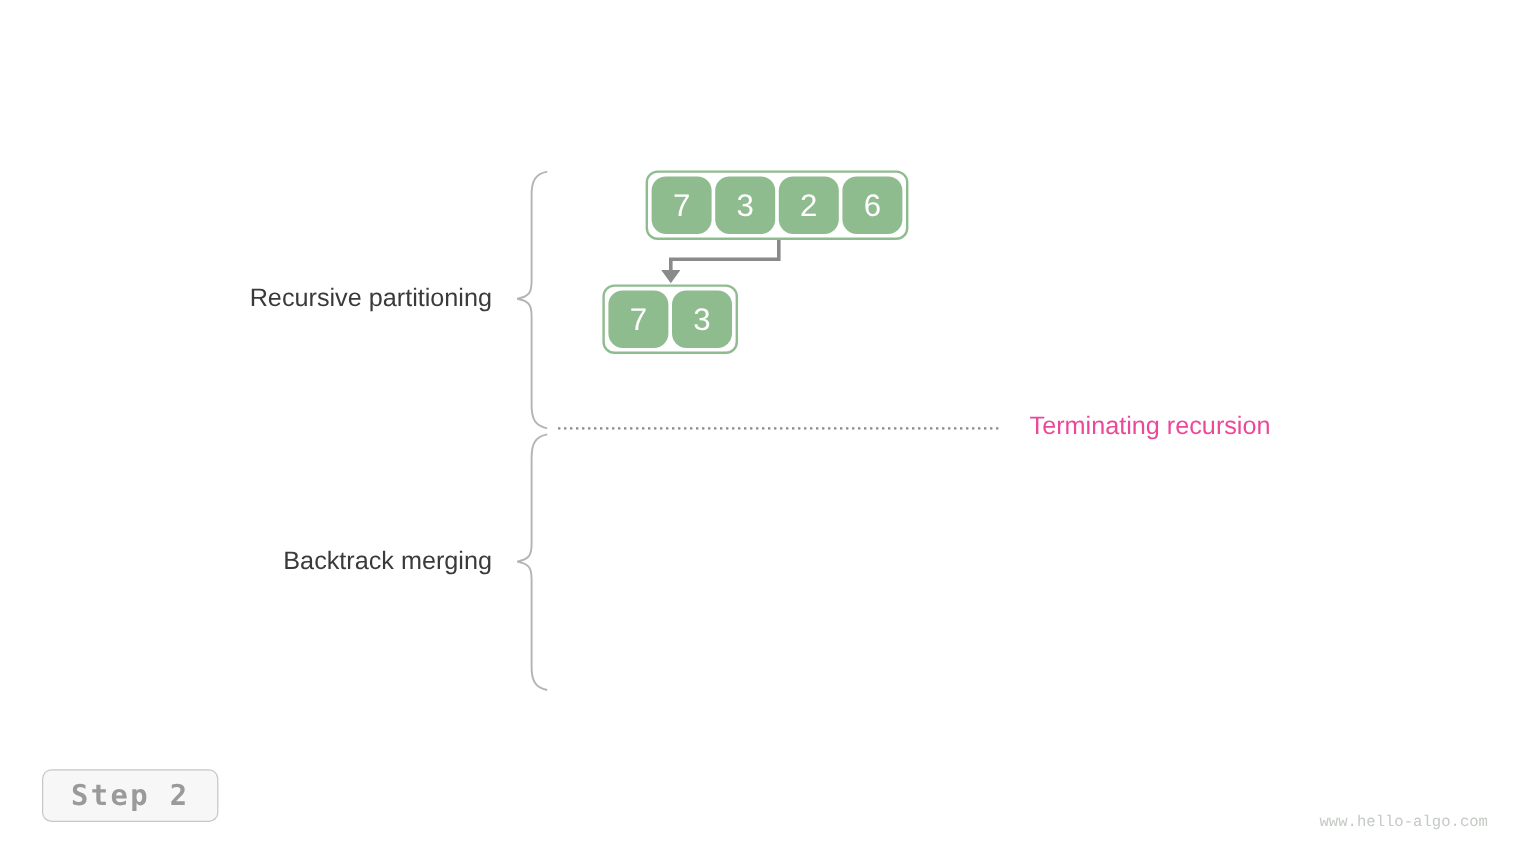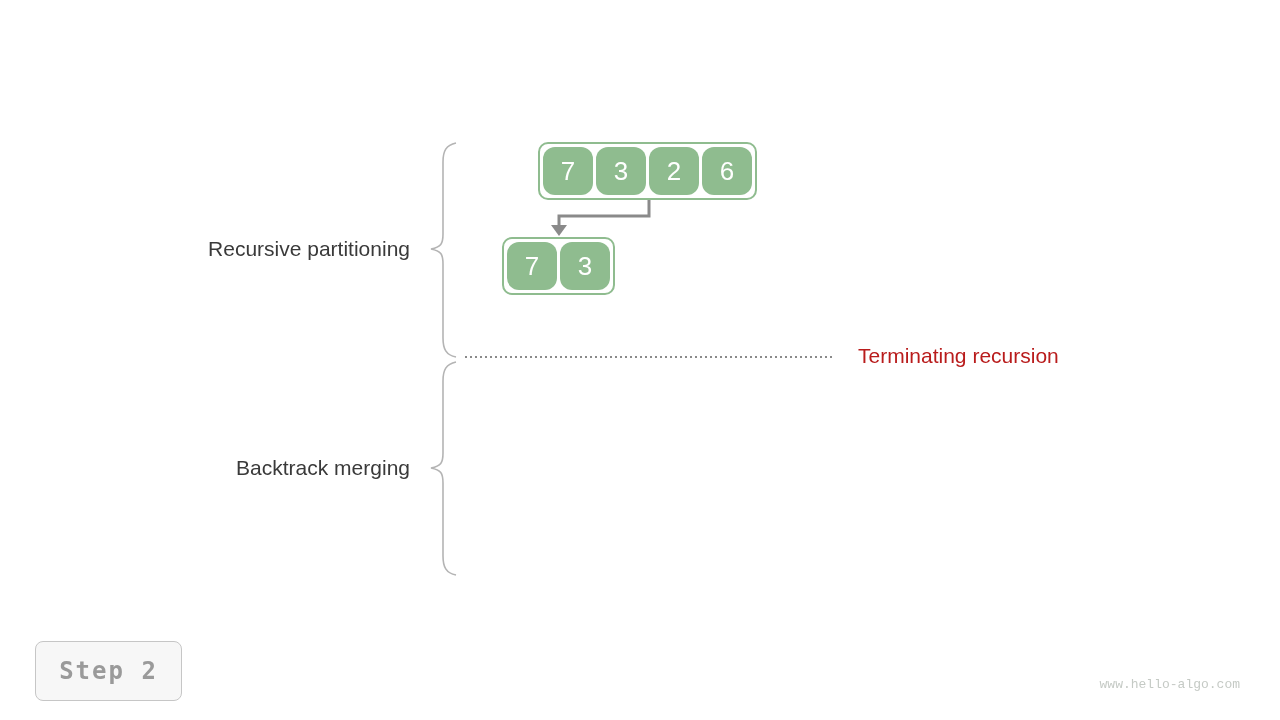--- a/index.html
+++ b/index.html
@@ -57,31 +57,31 @@
     color: #3a3a3a;
     white-space: nowrap;
   }
   .label-recursive { top: 237px; }
   .label-backtrack { top: 456px; }
   .label-terminating {
     position: absolute;
     left: 858px;
     top: 344px;
     font-size: 21px;
-    color: #b91c1c;
+    color: #ec4899;
     white-space: nowrap;
   }
 
   
   .step-badge {
     position: absolute;
     left: 35px;
     top: 641px;
     width: 147px;
-    height: 60px;
+    height: 44px;
     box-sizing: border-box;
     border: 1.5px solid #c6c6c6;
     border-radius: 8px;
     background: #f7f7f7;
     display: flex;
     align-items: center;
     justify-content: center;
     font-family: "DejaVu Sans Mono", monospace;
     font-size: 24px;
     font-weight: bold;

